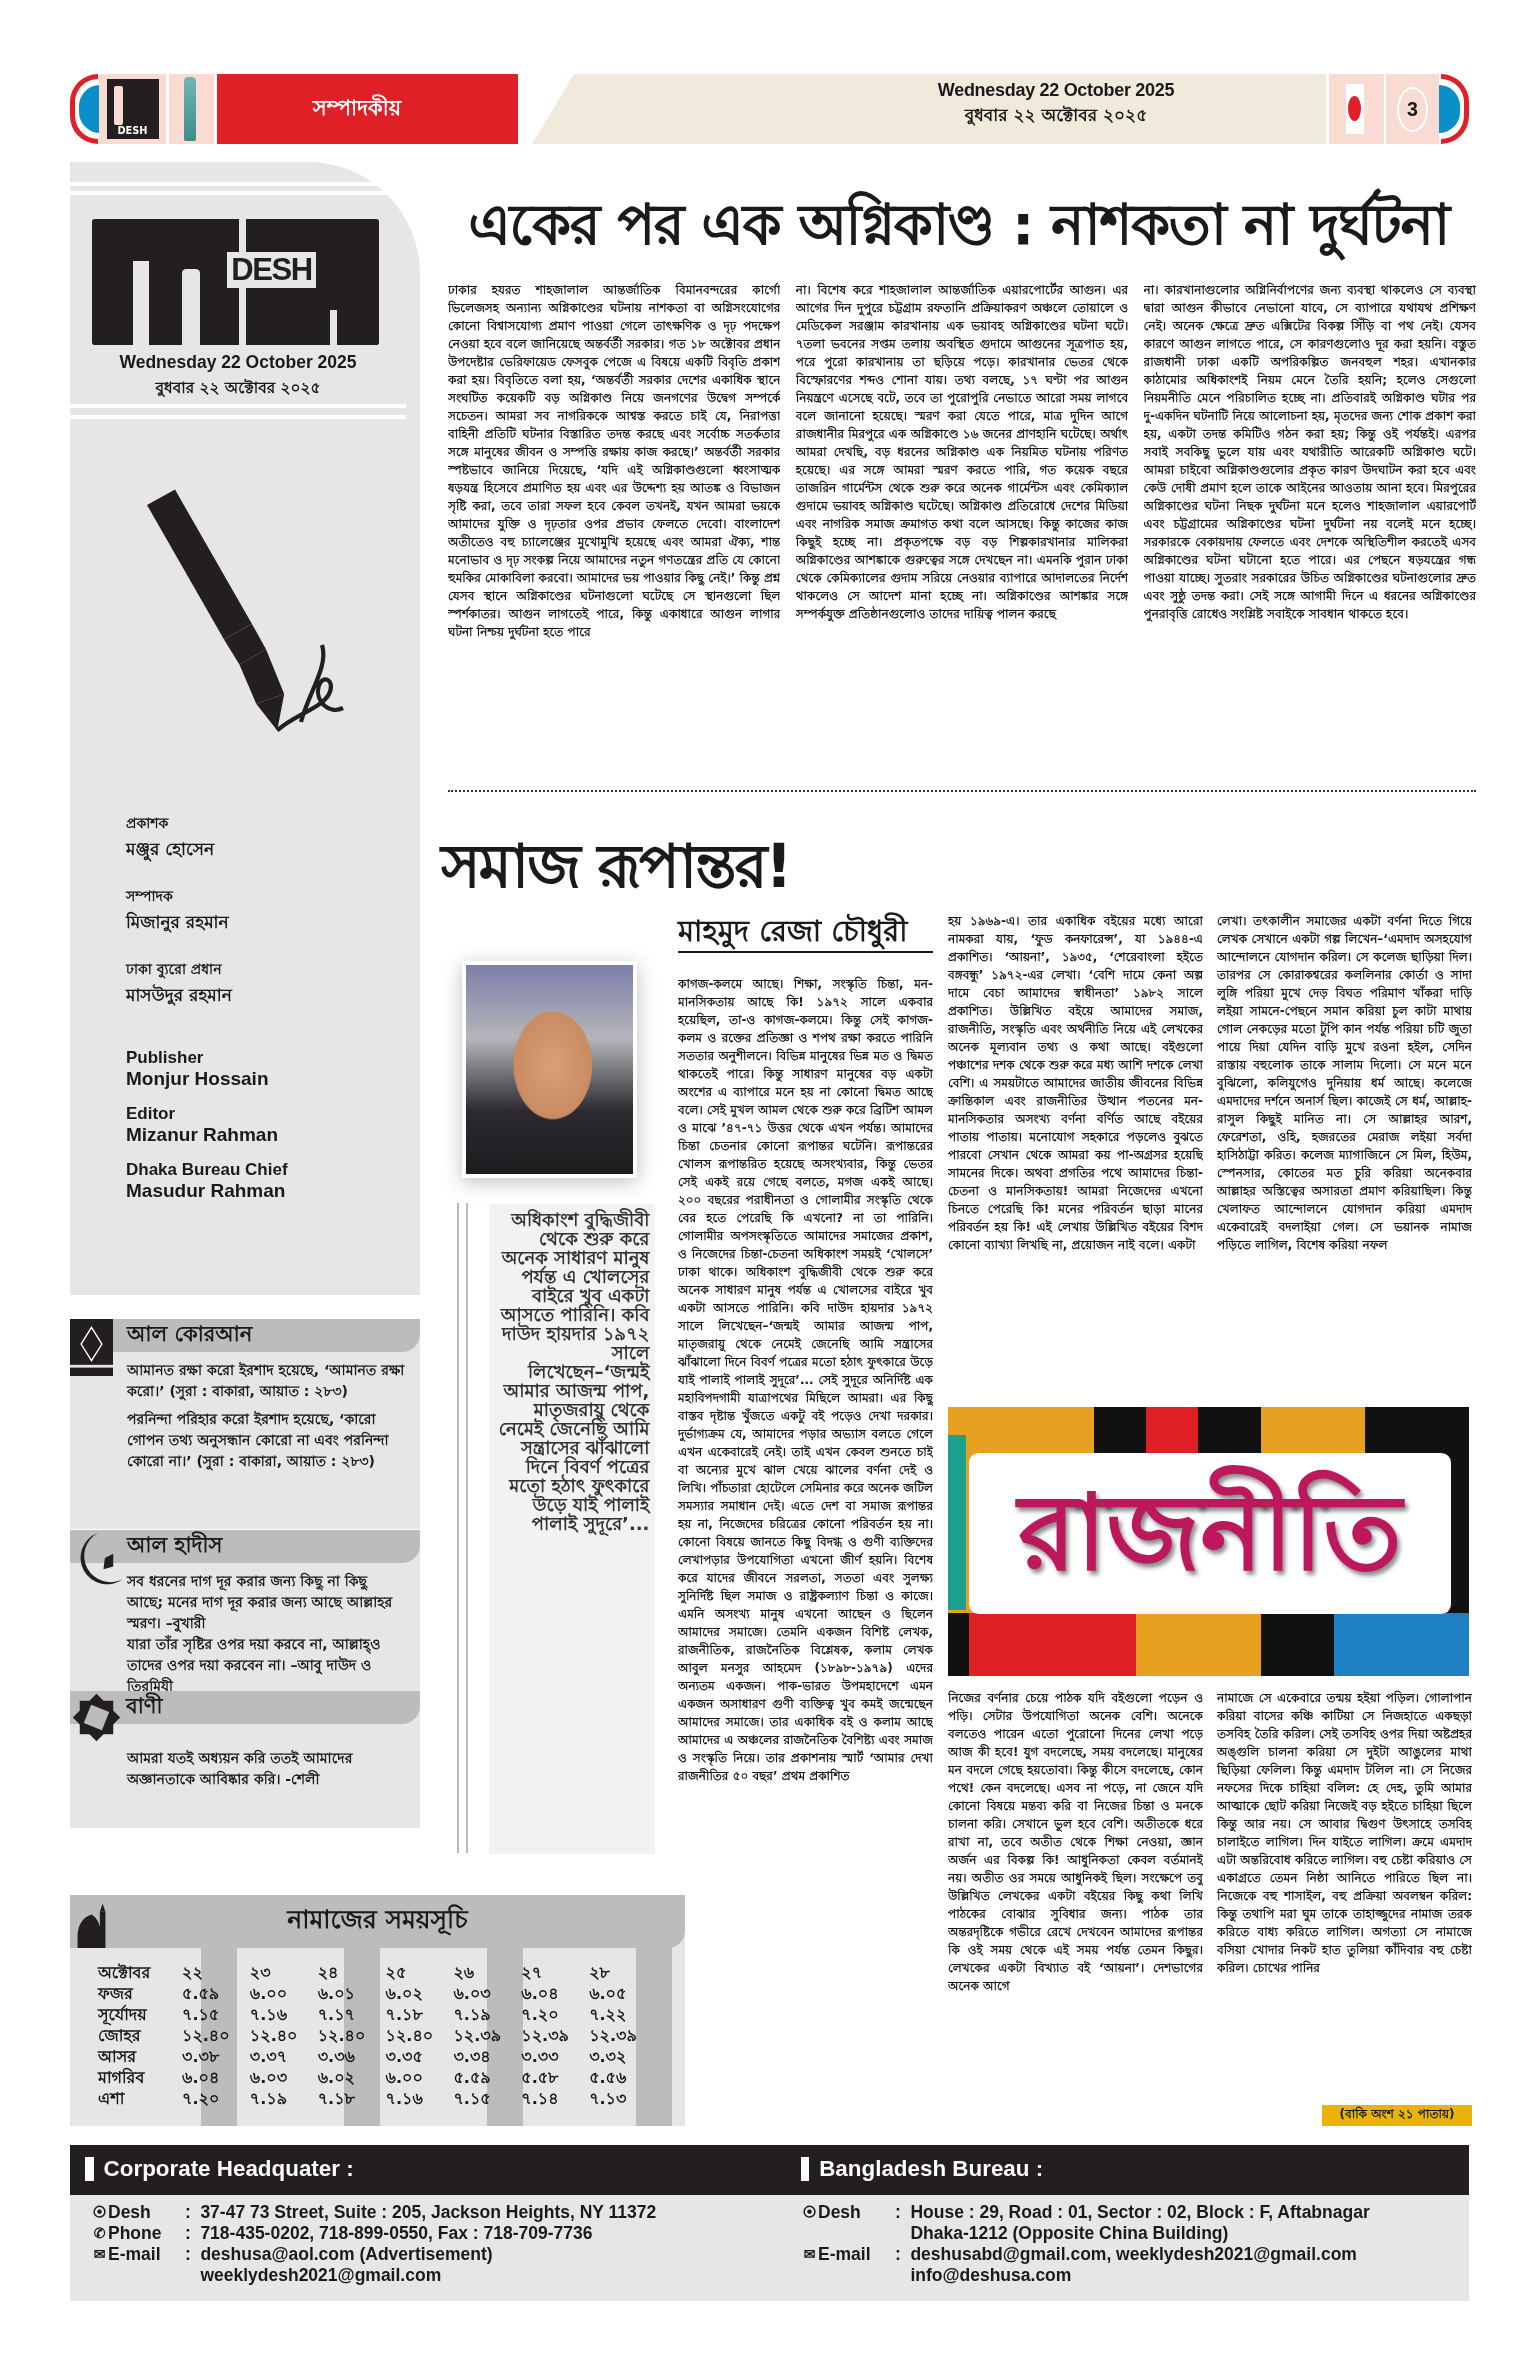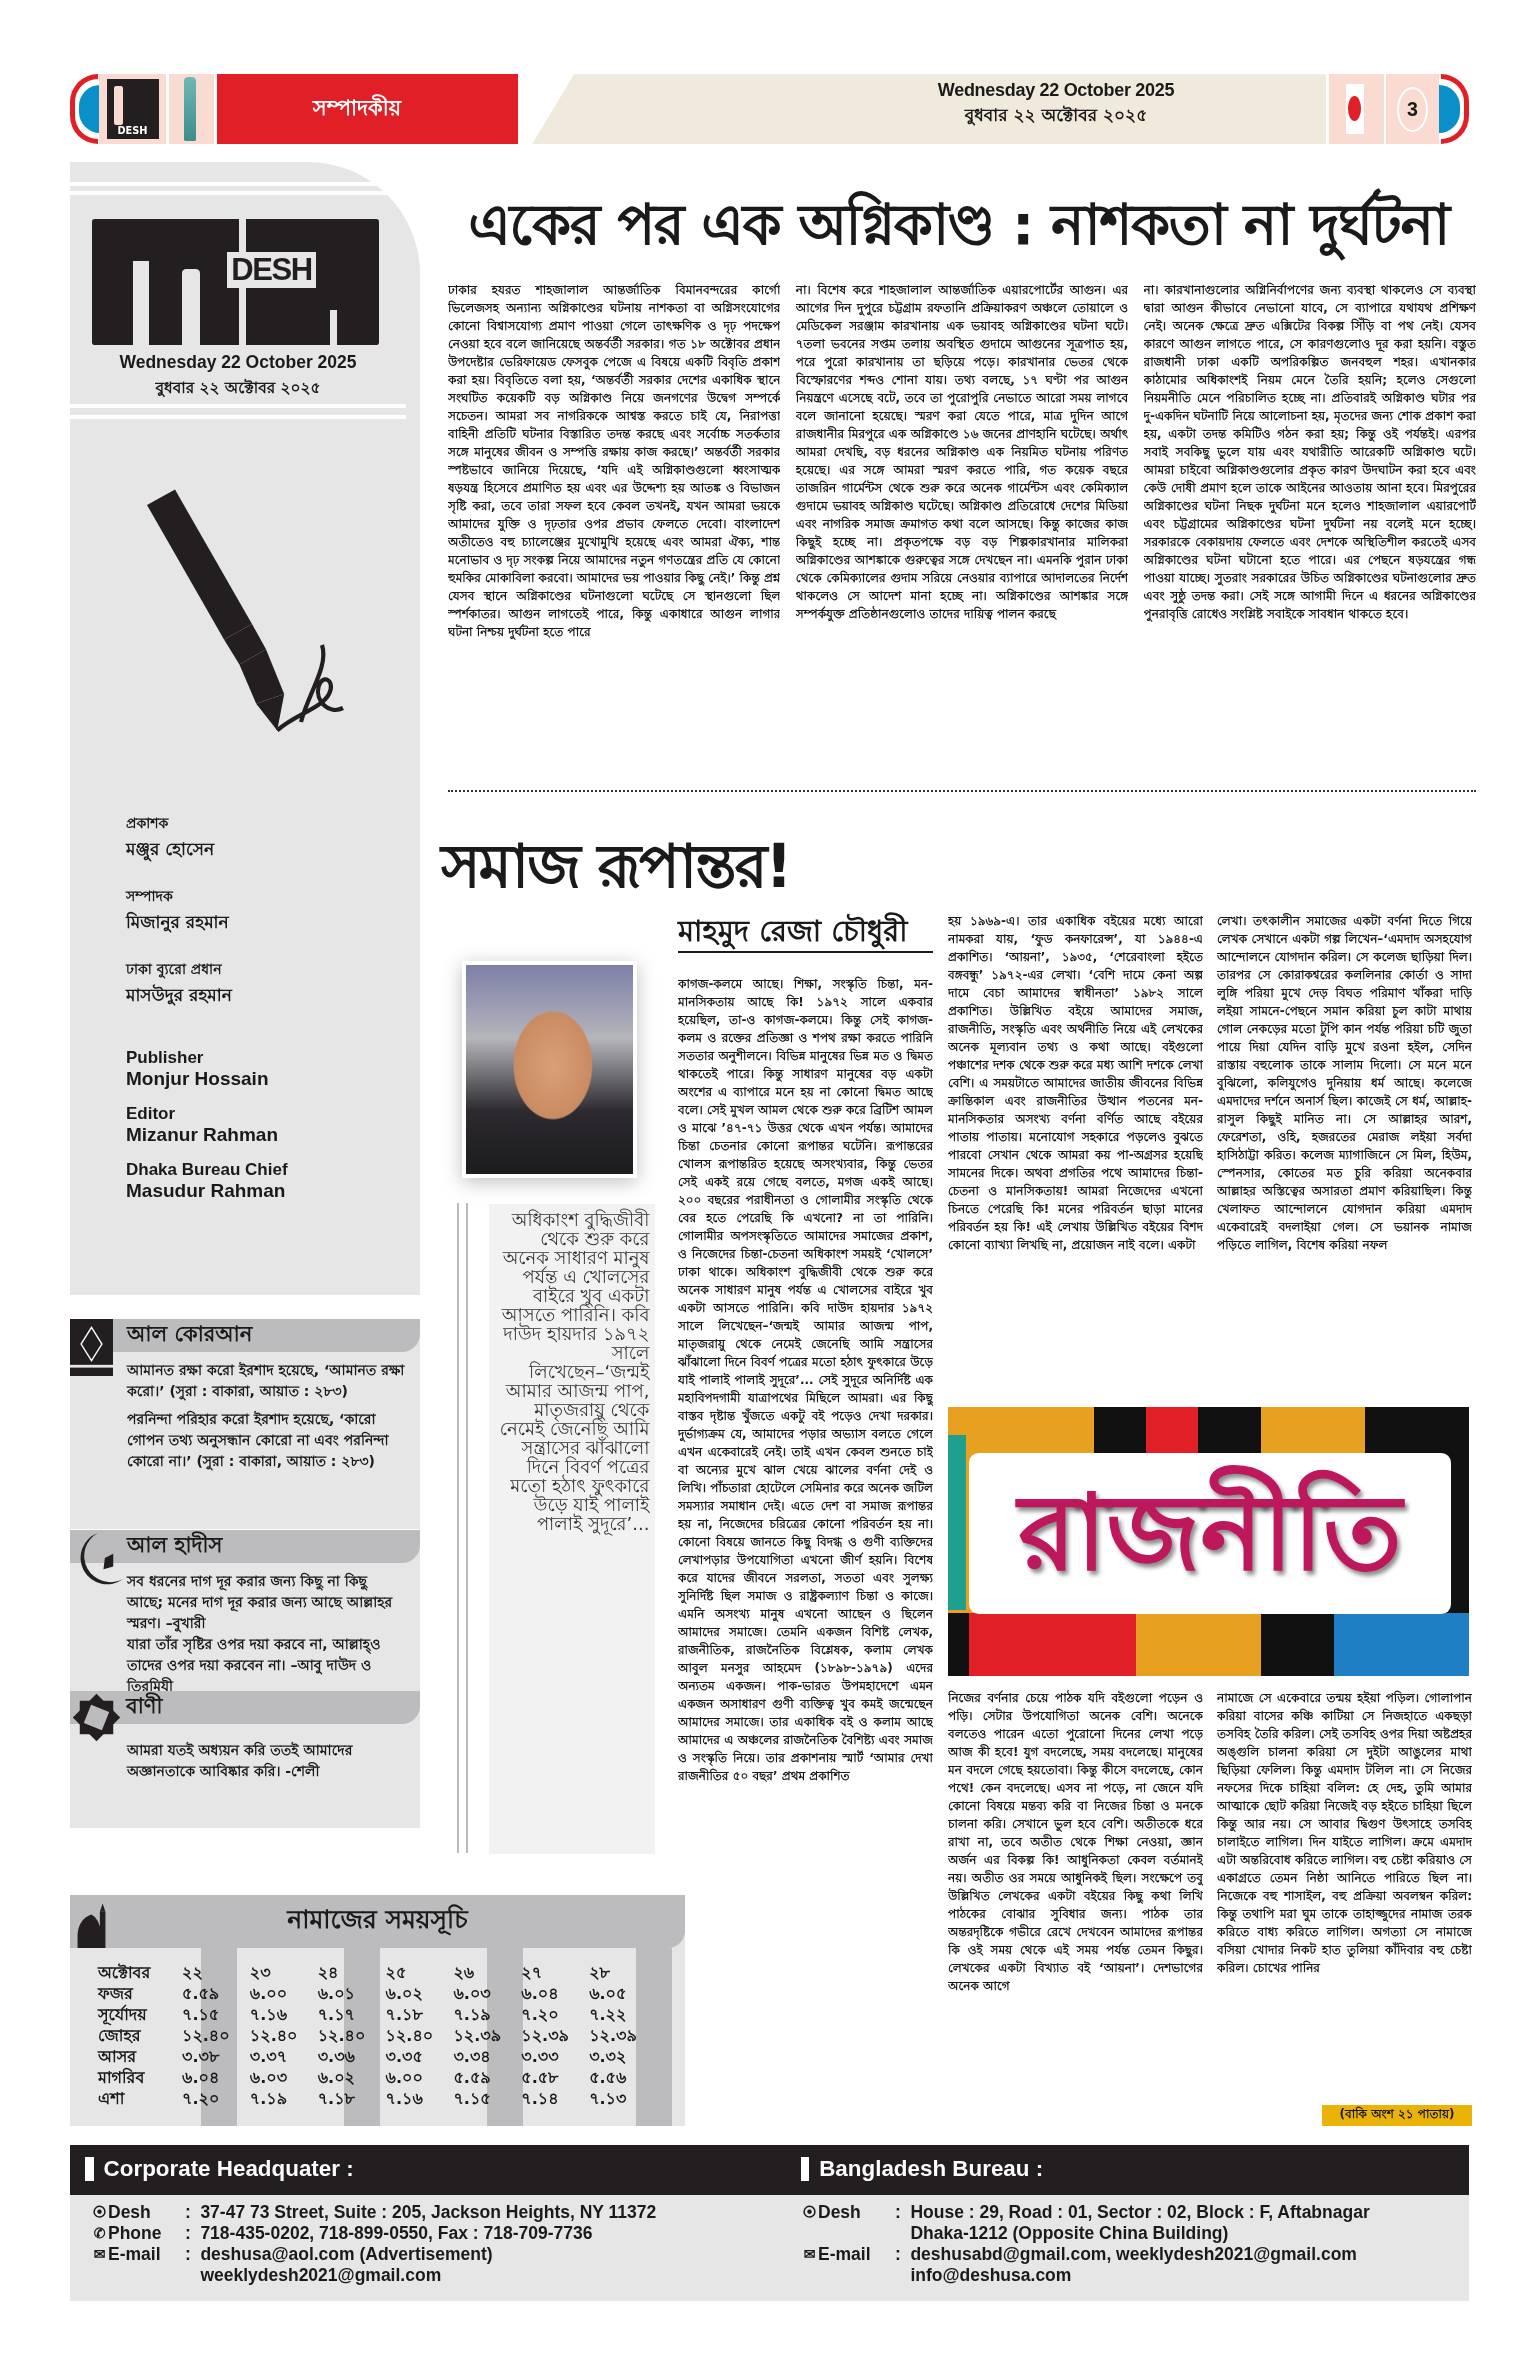--- a/index.html
+++ b/index.html
@@ -68,21 +68,21 @@
   .ed-title { position: absolute; left: 441px; top: 179px; width: 1035px; text-align: center; font-size: 56px; font-weight: bold; line-height: 91px; letter-spacing: -1.4px; }
   .ed-cols { position: absolute; left: 448px; top: 281px; width: 1028px; height: 503px; display: grid; grid-template-columns: 1fr 1fr 1fr; column-gap: 15.4px; }
   .ed-col { font-size: 12px; line-height: 18px; font-weight: bold; text-align: justify; overflow: hidden; }
   .dotted { position: absolute; left: 448px; top: 790px; width: 1028px; border-top: 2.8px dotted #333; }
 
   
   .op-title { position: absolute; left: 441px; top: 824px; font-size: 60px; font-weight: bold; line-height: 84px; letter-spacing: -2.1px; }
   .op-photo-frame { position: absolute; left: 462px; top: 961px; width: 175px; height: 217px; background: #fff; box-shadow: 0 4.2px 18px rgba(0,0,0,0.25); padding: 4.2px; }
   .op-photo { width: 100%; height: 100%; background: radial-gradient(ellipse 42% 46% at 52% 48%, #d9a078 0%, #c98b62 55%, transparent 57%), linear-gradient(180deg, #7d7fa8 0%, #b5b5bb 35%, #2c2a2e 70%, #1c1b1e 100%); }
   .op-pullquote-bar { position: absolute; left: 457px; top: 1203px; width: 11.2px; height: 650px; border-left: 2.8px solid #bbb; border-right: 2.8px solid #bbb; }
-  .op-pullquote { position: absolute; left: 489px; top: 1204px; width: 166px; height: 650px; background: #f2f2f2; text-align: right; font-size: 18px; line-height: 19px; font-weight: normal; color: #333; padding: 5.6px 5.6px 0 0; }
+  .op-pullquote { position: absolute; left: 489px; top: 1204px; width: 166px; height: 650px; background: #f2f2f2; text-align: right; font-size: 18px; line-height: 19px; font-weight: bold; color: #333; padding: 5.6px 5.6px 0 0; }
   .op-byline { position: absolute; left: 678px; top: 912px; width: 255px; font-size: 29px; font-weight: bold; line-height: 39px; border-bottom: 2.1px solid #1a1a1a; }
   .op-col { position: absolute; font-size: 12px; line-height: 18px; font-weight: bold; text-align: justify; overflow: hidden; }
   .op-image { position: absolute; left: 948px; top: 1407px; width: 521px; height: 269px; background:
       linear-gradient(90deg, #e8a020 0 28%, #111 28% 38%, #e01f26 38% 48%, #111 48% 60%, #e8a020 60% 80%, #111 80% 100%);
     overflow: hidden; }
   .op-image-bottom { position: absolute; left: 0; bottom: 0; width: 100%; height: 63px; background: linear-gradient(90deg, #111 0 4%, #e01f26 4% 36%, #e8a020 36% 60%, #111 60% 74%, #1f7fc4 74% 100%); }
   .op-image-left { position: absolute; left: 0; top: 28px; width: 18px; height: 175px; background: #1ea08e; }
   .op-image-white { position: absolute; left: 21px; top: 46px; width: 482px; height: 161px; background: #fff; border-radius: 9.8px; display: flex; align-items: center; justify-content: center; }
   .op-image-text { font-size: 105px; font-weight: bold; color: #be185d; text-shadow: 2.8px 4.2px 4.2px rgba(0,0,0,0.45); line-height: 1; }
 
@@ -206,21 +206,21 @@
     <div class="sb-head" style="padding-left:56px">
       <span class="sb-ic" style="background:none; left:0; top:0">
         <svg width="53" height="53" viewBox="0 0 76 76">
             <rect x="14" y="14" width="48" height="48" fill="#231f20"></rect>
             <rect x="14" y="14" width="48" height="48" fill="#231f20" transform="rotate(45 38 38)"></rect>
             <rect x="24" y="24" width="28" height="28" fill="#bcbcbe" transform="rotate(22 38 38)"></rect>
           </svg>
       </span>
       <span>বাণী</span>
     </div>
-    <div class="sb-body" style="padding-top:16px">
+    <div class="sb-body" style="padding-top:24px">
       <p>আমরা যতই অধ্যয়ন করি ততই আমাদের অজ্ঞানতাকে আবিষ্কার করি। -শেলী</p>
     </div>
   </section>
 </aside>
 
 <section class="prayer">
   <div class="arch" style="left:131px"></div>
   <div class="arch" style="left:274px"></div>
   <div class="arch" style="left:417px"></div>
   <div class="arch" style="left:566px"></div>

